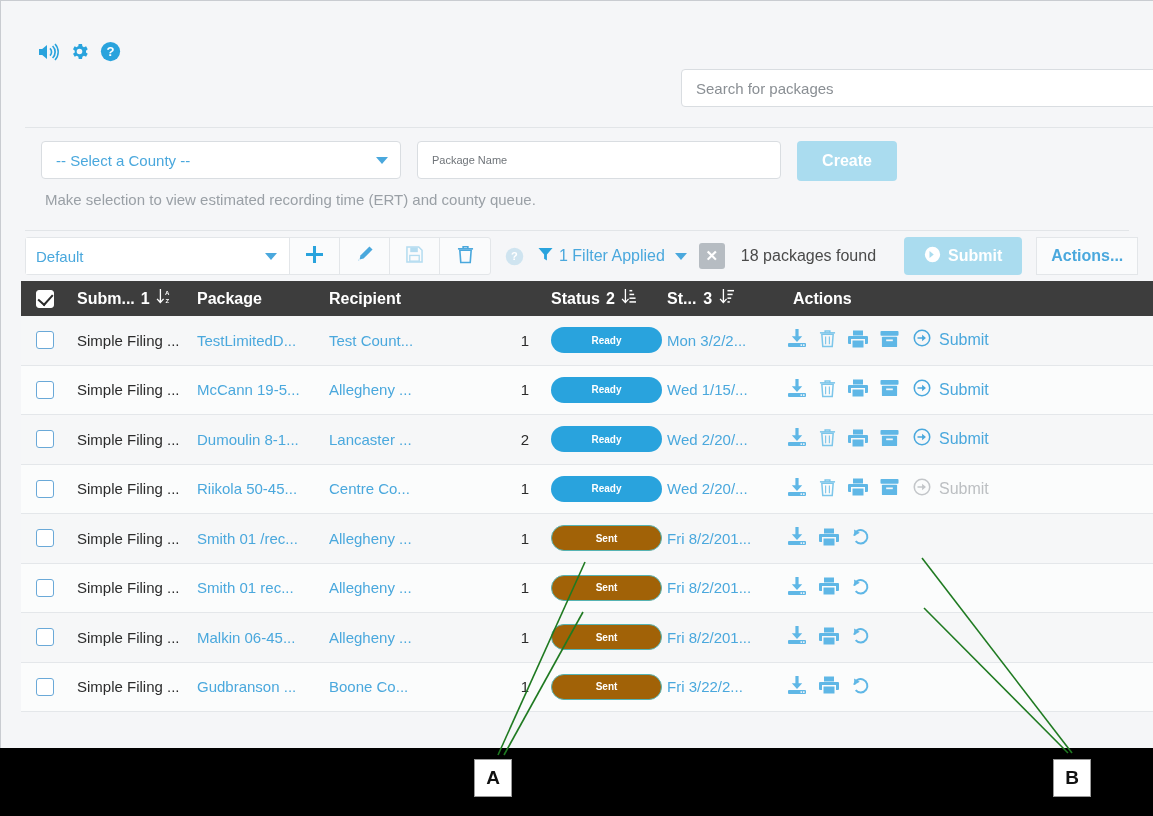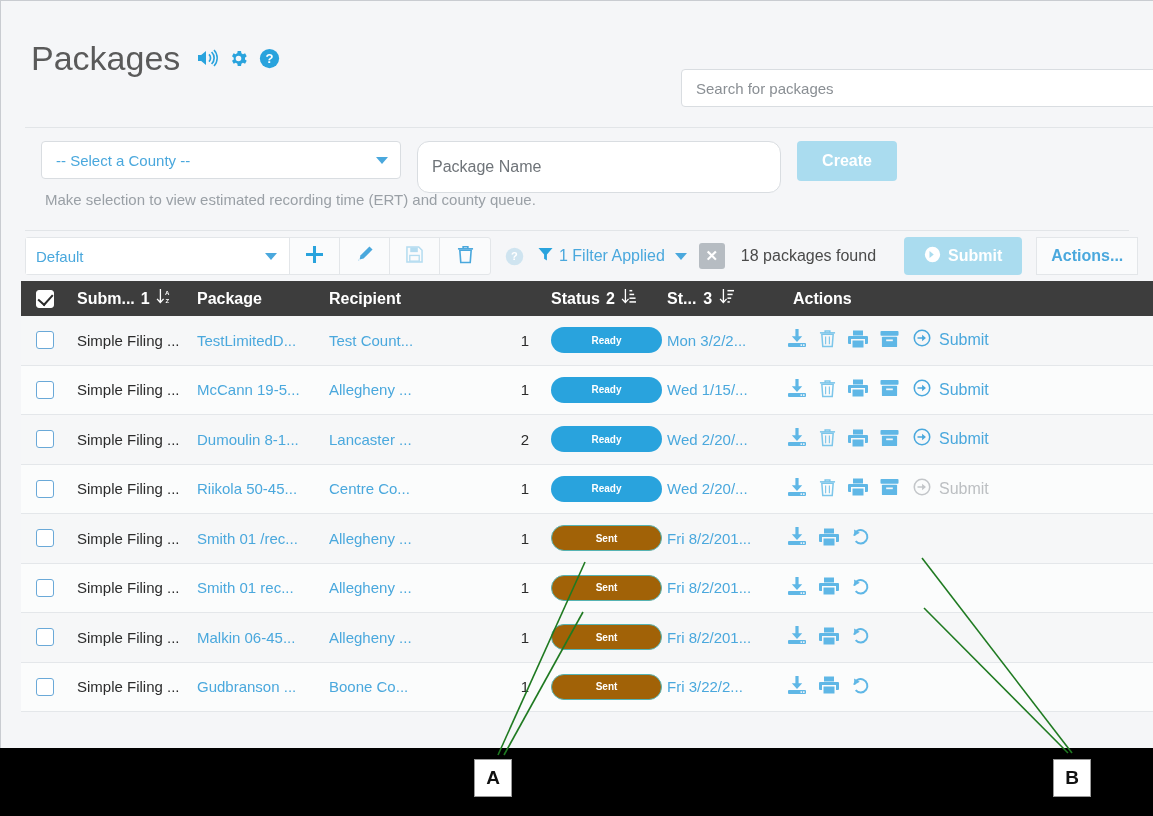--- a/index.html
+++ b/index.html
@@ -69,24 +69,24 @@
     padding:0 12px 0 14px;
     font-size:15px; color:#4aa8dd;
   }
   .caret {
     width:0;height:0;
     border-left:6px solid transparent;
     border-right:6px solid transparent;
     border-top:7px solid #4aa8dd;
   }
   .pkg-name {
-    width:364px; height:52px;
-    border:1px solid #d9dde1; border-radius:12px;
+    width:364px; height:38px;
+    border:1px solid #d9dde1; border-radius:4px;
     background:#fff;
-    font-size:16px; color:#6f7479;
+    font-size:11px; color:#6f7479;
     padding:0 14px;
     font-family:"Liberation Sans", sans-serif;
     outline:none;
   }
   .pkg-name::placeholder { color:#6f7479; }
   .create-btn {
     width:100px; height:40px;
     background:#aadcef; border:none; border-radius:4px;
     color:#fff; font-size:16px; font-weight:600;
     font-family:"Liberation Sans", sans-serif;
@@ -228,21 +228,20 @@
   #marker-a { left:474px; top:759px; }
   #marker-b { left:1053px; top:759px; }
 </style>
 </head>
 <body>
 
 <div class="app">
 
   <div class="pg-header">
     <div class="pg-title-row">
-      <div class="pg-title">Packages</div>
 
       <span class="hdr-icon" style="margin-left:6px;">
         <svg width="22" height="20" viewBox="0 0 22 20">
             <path fill="#29a3dd" d="M2 7h3.2L10 3v14L5.2 13H2z"></path>
             <path fill="none" stroke="#29a3dd" stroke-width="1.7" d="M13 6.4a5 5 0 0 1 0 7.2"></path>
             <path fill="none" stroke="#29a3dd" stroke-width="1.7" d="M15.6 4a8.4 8.4 0 0 1 0 12"></path>
             <path fill="none" stroke="#29a3dd" stroke-width="1.5" d="M18 2a11.6 11.6 0 0 1 0 16"></path>
           </svg>
       </span>
 

